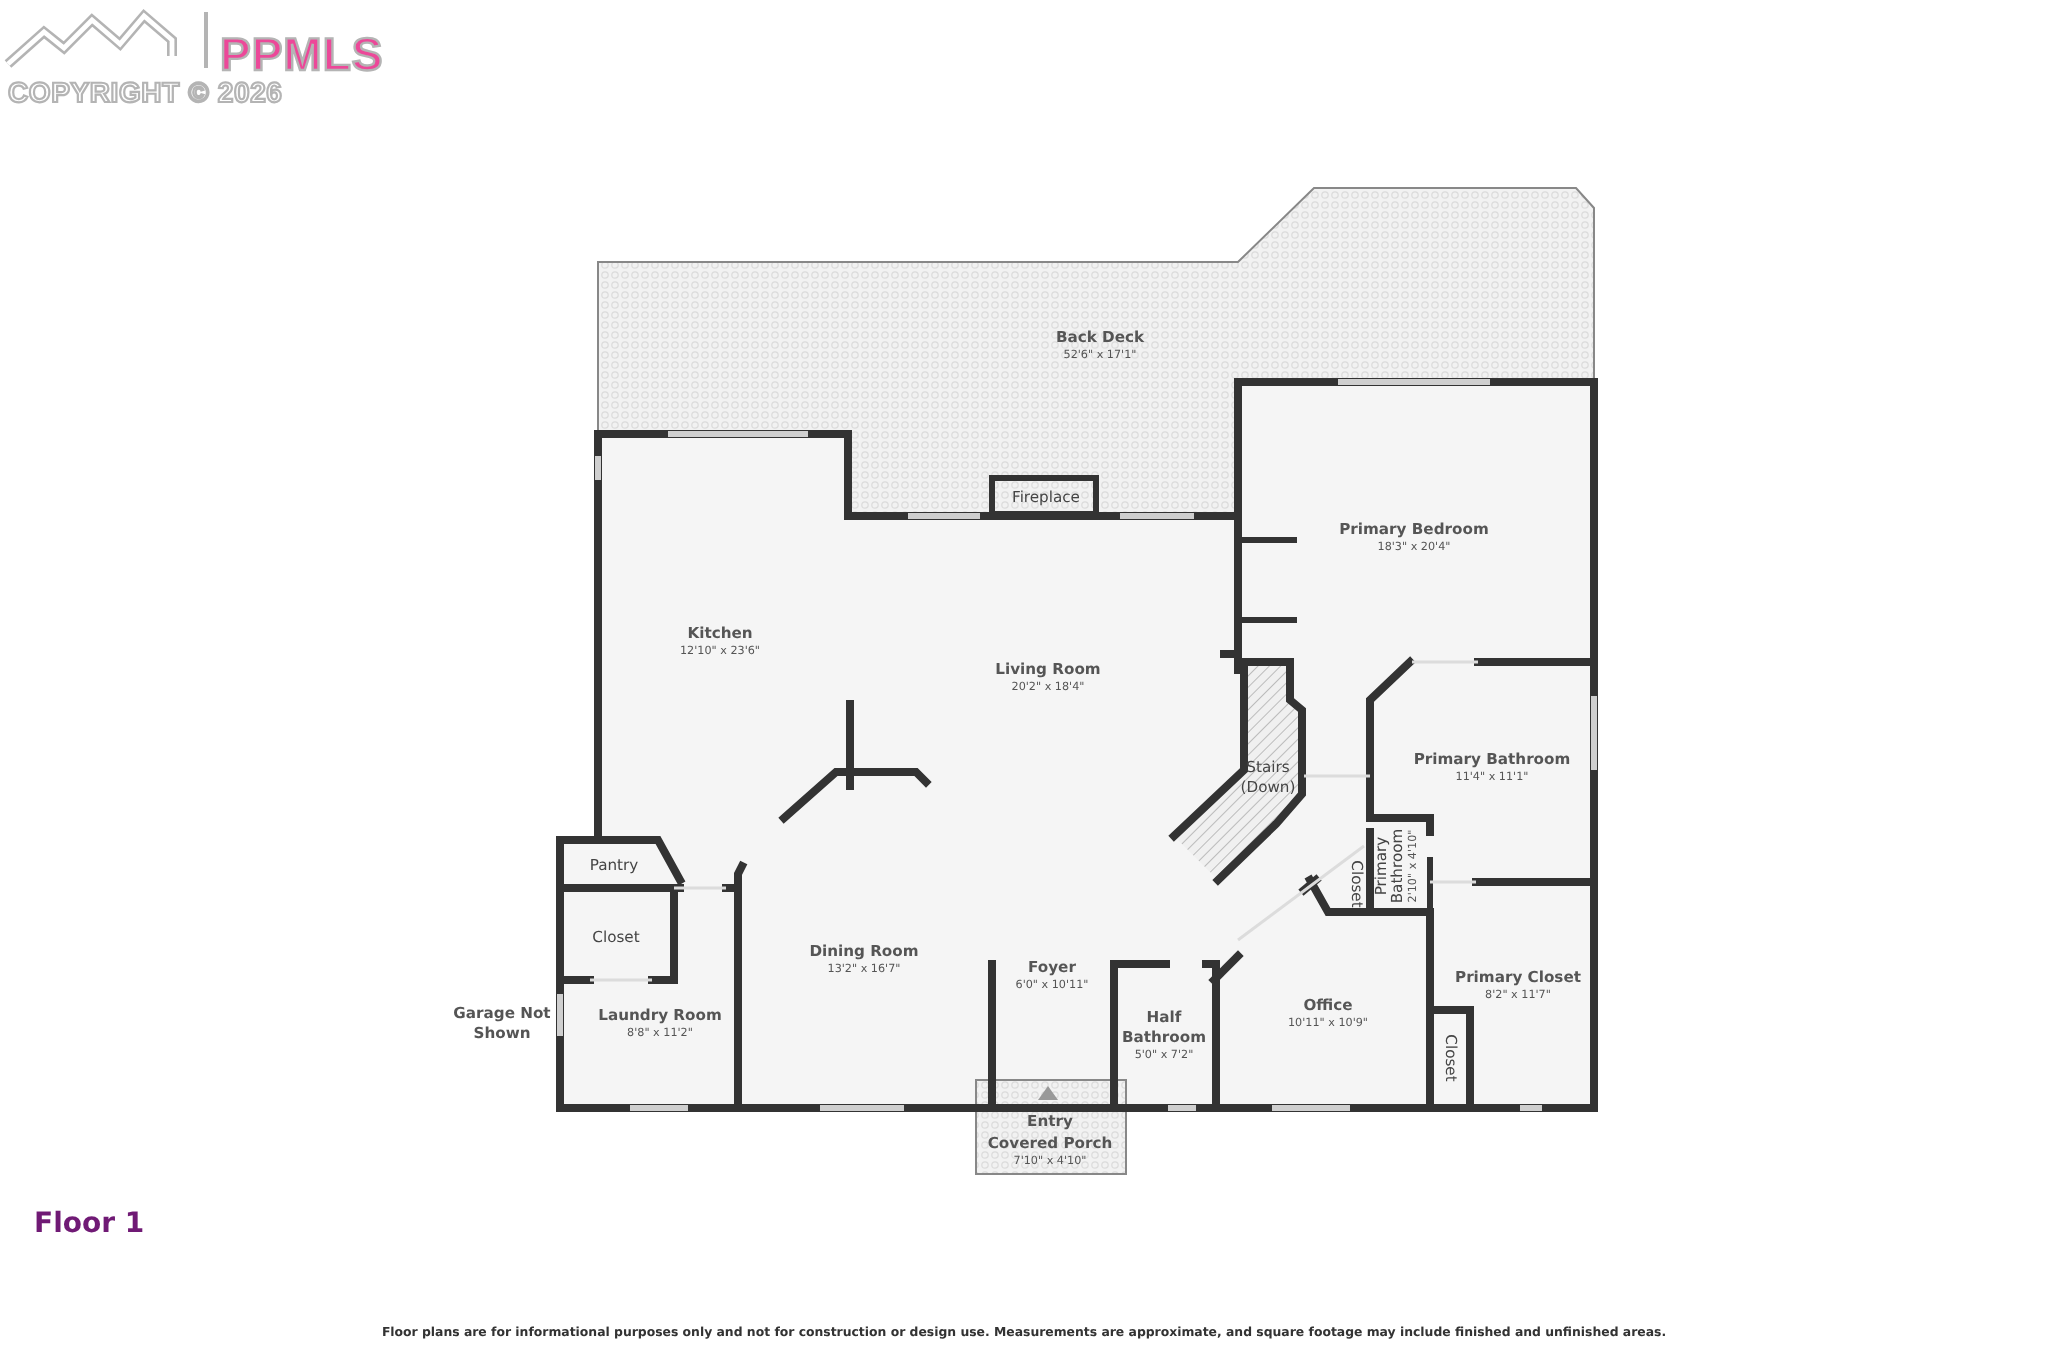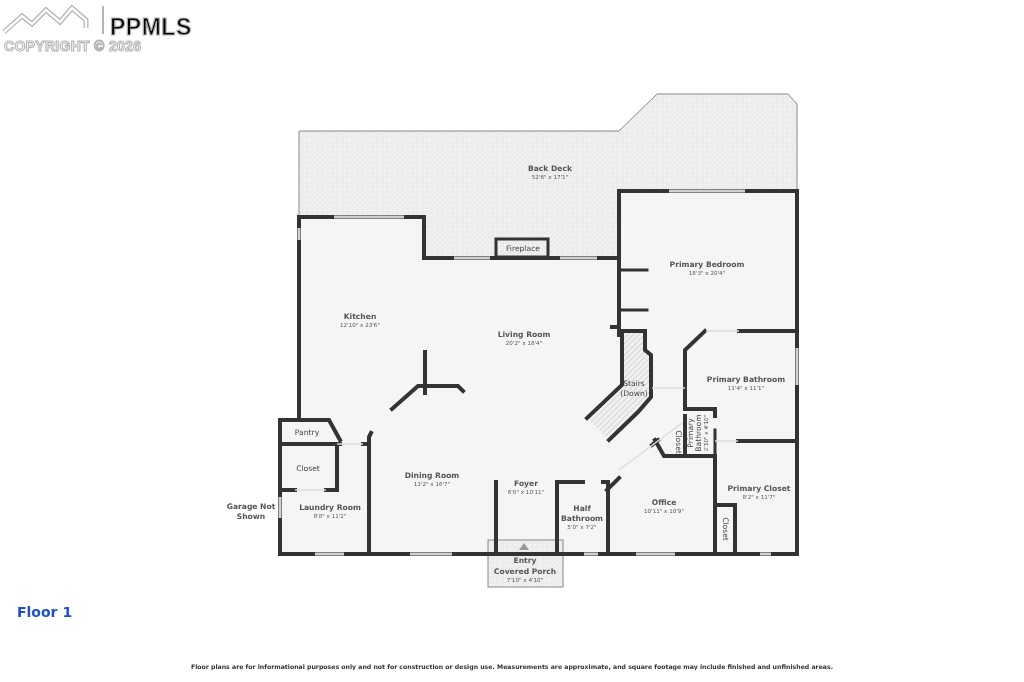--- a/index.html
+++ b/index.html
@@ -1,23 +1,23 @@
 <!DOCTYPE html>
 <html><head>
 <meta charset="utf-8">
 <style>
   html, body { margin: 0; padding: 0; background: #ffffff; }
   body { width: 1024px; height: 682px; position: relative; overflow: hidden; font-family: "DejaVu Sans", sans-serif; }
   .logo { position: absolute; left: 2px; top: 2px; width: 205px; height: 56px; }
-  .logo-brand { position: absolute; left: 108px; top: 12px; font-family: "Liberation Sans", sans-serif; font-weight: bold; font-size: 23px; color: #000000; -webkit-text-stroke: 1.2px #b4b4b4; letter-spacing: 0.5px; }
+  .logo-brand { position: absolute; left: 108px; top: 12px; font-family: "Liberation Sans", sans-serif; font-weight: bold; font-size: 23px; color: #ec4899; -webkit-text-stroke: 1.2px #b4b4b4; letter-spacing: 0.5px; }
   .logo-copy { position: absolute; left: 2px; top: 36px; font-family: "Liberation Sans", sans-serif; font-weight: bold; font-size: 14px; color: #fff; -webkit-text-stroke: 1.1px #b4b4b4; letter-spacing: 0.3px; }
   svg.plan { position: absolute; left: 0; top: 0; }
   .room-name { font-family: "DejaVu Sans", sans-serif; font-size: 7.6px; font-weight: bold; fill: #555; text-anchor: middle; }
   .room-dim { font-family: "DejaVu Sans", sans-serif; font-size: 5.6px; fill: #555; text-anchor: middle; }
-  .floor-label { position: absolute; left: 17px; top: 604px; font-family: "DejaVu Sans", sans-serif; font-weight: bold; font-size: 14px; color: #1d4ed8; }
+  .floor-label { position: absolute; left: 17px; top: 604px; font-family: "DejaVu Sans", sans-serif; font-weight: bold; font-size: 14px; color: #701a75; }
   .disclaimer { position: absolute; left: 0; width: 1024px; top: 663px; text-align: center; font-family: "DejaVu Sans", sans-serif; font-weight: bold; font-size: 6.2px; color: #333; }
 </style>
 </head>
 <body>
 
 <div class="logo">
   <svg width="110" height="40" style="position:absolute;left:0;top:0">
     <polyline points="2,30 20,14 30,22 44,8 58,20 70,6 84,18 84,26" fill="none" stroke="#b4b4b4" stroke-width="5" stroke-linejoin="miter"></polyline>
     <polyline points="2,30 20,14 30,22 44,8 58,20 70,6 84,18 84,26" fill="none" stroke="#ffffff" stroke-width="2.4" stroke-linejoin="miter"></polyline>
     <line x1="101" y1="4" x2="101" y2="32" stroke="#b4b4b4" stroke-width="2"></line>

